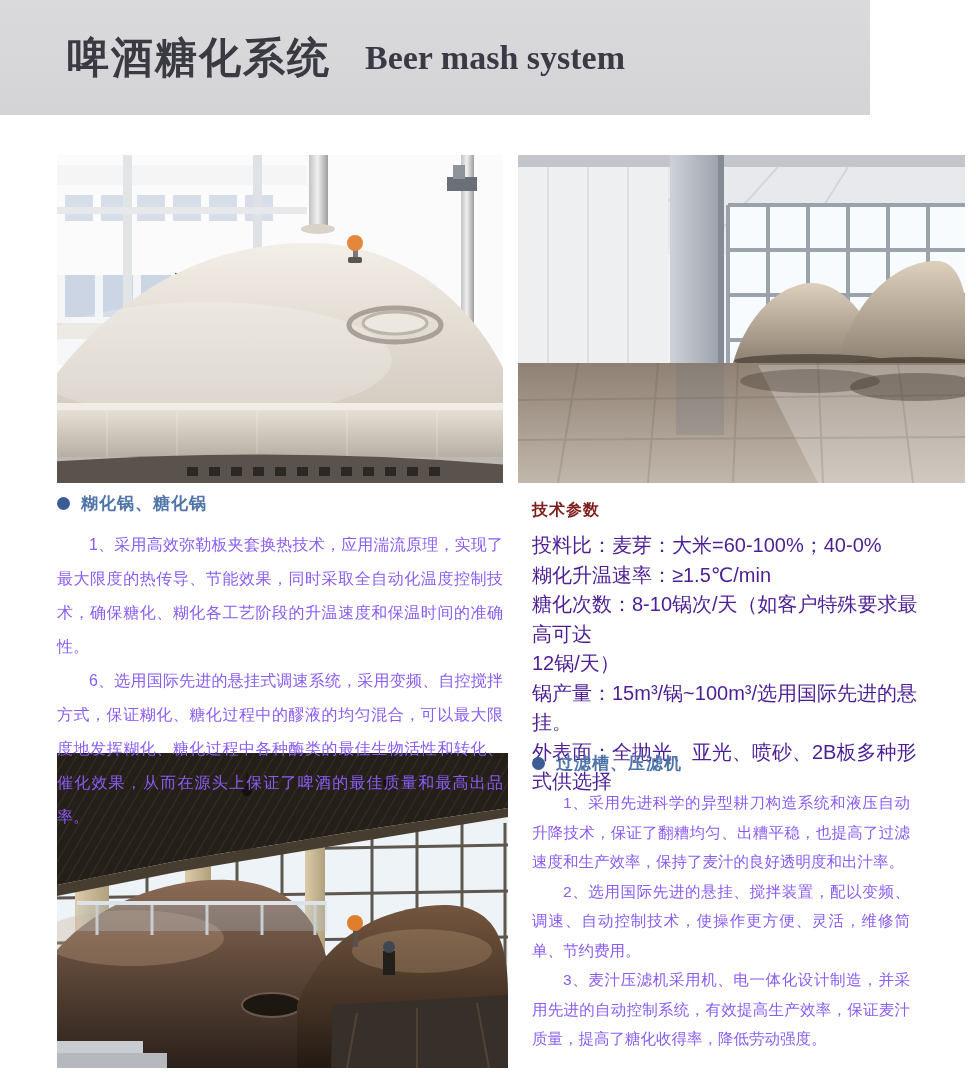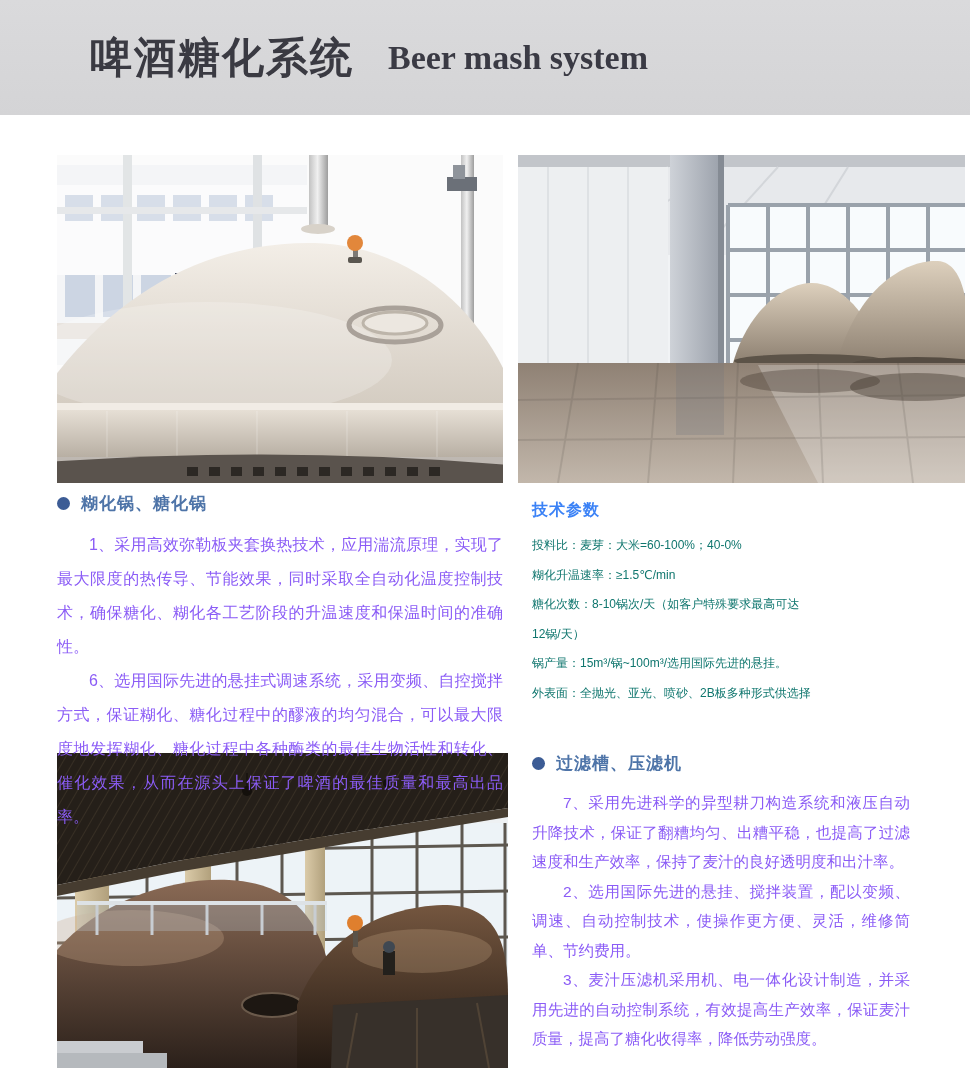--- a/index.html
+++ b/index.html
@@ -1,22 +1,22 @@
 <!DOCTYPE html>
 <html><head>
 <meta charset="utf-8">
 <style>
   html,body{margin:0;padding:0;background:#ffffff;}
   .page{position:relative;width:976px;height:1088px;background:#ffffff;overflow:hidden;
         font-family:"Liberation Sans","DejaVu Sans",sans-serif;}
 
   
-  .header{position:absolute;left:0;top:0;width:970px;height:115px;
+  .header{position:absolute;left:0;top:0;width:870px;height:115px;
           background:linear-gradient(#dadadc,#d4d4d6);
-          display:flex;align-items:center;padding-left:90px;box-sizing:border-box;}
+          display:flex;align-items:center;padding-left:67px;box-sizing:border-box;}
   .title-cn{font-size:42px;font-weight:700;color:#3a3a42;letter-spacing:2px;}
   .title-en{font-size:34px;font-weight:700;color:#3a3a44;margin-left:34px;
             font-family:"Liberation Serif","DejaVu Serif",serif;}
 
   
   .photo{position:absolute;margin:0;padding:0;overflow:hidden;}
   .photo svg{display:block;}
   .photo1{left:57px;top:155px;width:446px;height:328px;}
   .photo2{left:518px;top:155px;width:447px;height:328px;}
   .photo3{left:57px;top:753px;width:451px;height:315px;}
@@ -27,22 +27,22 @@
   .filter-col{position:absolute;left:532px;top:752px;width:378px;}
 
   .sec-head{display:flex;align-items:center;gap:11px;margin:0 0 13px 0;}
   .bullet{width:13px;height:13px;border-radius:50%;background:#3c5c95;flex:0 0 auto;}
   .sec-title{font-size:17px;font-weight:700;color:#4e74a8;margin:0;letter-spacing:1px;}
 
   .body-p{margin:0;text-indent:2em;text-align:justify;color:#8b5cf6;}
   .left-col .body-p{font-size:16px;line-height:34px;}
   .filter-col .body-p{font-size:15.5px;line-height:29.5px;}
 
-  .params-title{font-size:16px;font-weight:700;color:#3b82f6;margin:0 0 10px 0;letter-spacing:1px;}
-  .param-line{margin:0;font-size:12px;line-height:29.5px;color:#0f766e;}
+  .params-title{font-size:16px;font-weight:700;color:#7f1d1d;margin:0 0 10px 0;letter-spacing:1px;}
+  .param-line{margin:0;font-size:20px;line-height:29.5px;color:#4c1d95;}
 </style>
 </head>
 <body>
 
 <div class="page">
 
   <div class="header">
     <span class="title-cn">啤酒糖化系统</span>
     <span class="title-en">Beer mash system</span>
   </div>
@@ -307,18 +307,18 @@
     <p class="param-line">12锅/天）</p>
     <p class="param-line">锅产量：15m³/锅~100m³/选用国际先进的悬挂。</p>
     <p class="param-line">外表面：全抛光、亚光、喷砂、2B板多种形式供选择</p>
   </section>
 
   <section class="filter-col">
     <div class="sec-head">
       <span class="bullet"></span>
       <h2 class="sec-title">过滤槽、压滤机</h2>
     </div>
-    <p class="body-p">7、采用先进科学的异型耕刀构造系统和液压自动升降技术，保证了翻糟均匀、出糟平稳，也提高了过滤速度和生产效率，保持了麦汁的良好透明度和出汁率。</p>
+    <p class="body-p">1、采用先进科学的异型耕刀构造系统和液压自动升降技术，保证了翻糟均匀、出糟平稳，也提高了过滤速度和生产效率，保持了麦汁的良好透明度和出汁率。</p>
     <p class="body-p">2、选用国际先进的悬挂、搅拌装置，配以变频、调速、自动控制技术，使操作更方便、灵活，维修简单、节约费用。</p>
     <p class="body-p">3、麦汁压滤机采用机、电一体化设计制造，并采用先进的自动控制系统，有效提高生产效率，保证麦汁质量，提高了糖化收得率，降低劳动强度。</p>
   </section>
 
 </div>
 
 </body></html>

